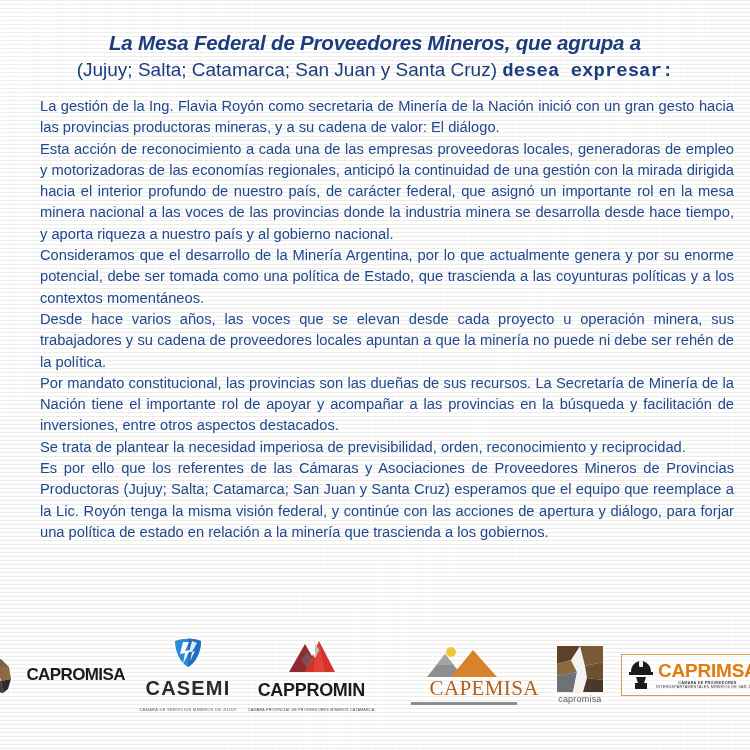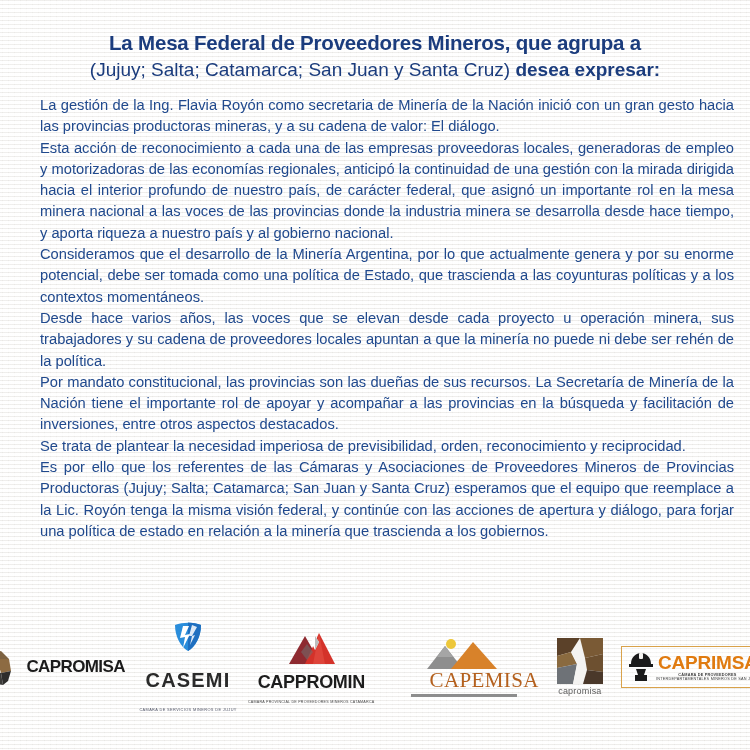--- a/index.html
+++ b/index.html
@@ -41,30 +41,32 @@
   .header {
     padding: 30px 44px 0 44px;
     text-align: center;
   }
   .title-line {
     color: #1b3c7d;
     font-weight: bold;
     font-size: 20.5px;
     line-height: 26px;
     letter-spacing: -0.2px;
+    font-style: italic;
   }
   .title-line-3 {
     font-size: 19px;
     line-height: 26px;
     margin-top: 1px;
     color: #1b3c7d;
     font-weight: normal;
   }
   .title-line-3 .bold-tail {
     font-weight: bold;
+    font-family: Liberation Mono, monospace;
   }
 
   
   .body-copy {
     padding: 12px 16px 0 40px;
     color: #20498d;
     font-size: 14.7px;
     line-height: 21.3px;
   }
   .para {
@@ -100,21 +102,21 @@
     font-weight: bold;
     font-size: 17px;
     letter-spacing: -0.6px;
     color: #1b1b1b;
   }
 
   
   .logo-casemi {
     flex-direction: column;
     align-items: center;
-    gap: 17px;
+    gap: 9px;
   }
   .logo-casemi .wordmark {
     font-weight: bold;
     font-size: 20px;
     letter-spacing: 1.2px;
     color: #2a2a2a;
     line-height: 21px;
   }
   .logo-casemi .subtitle {
     font-size: 3.6px;

